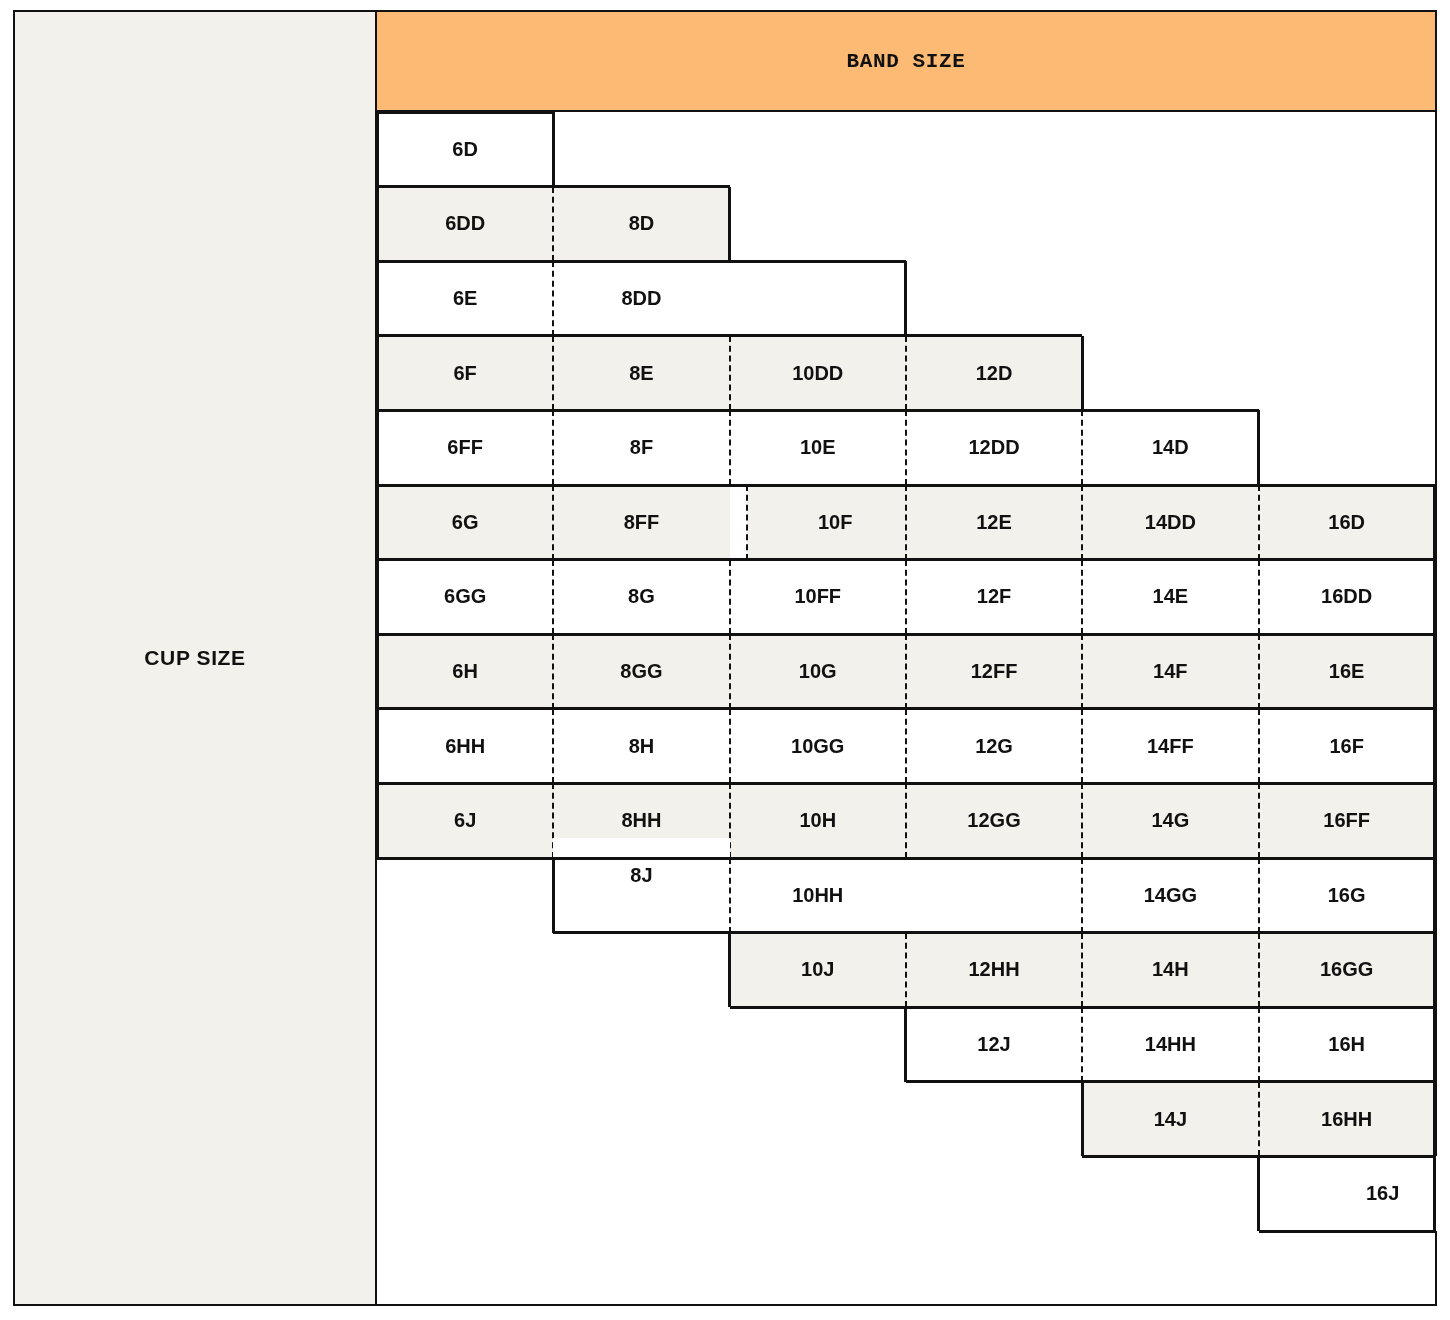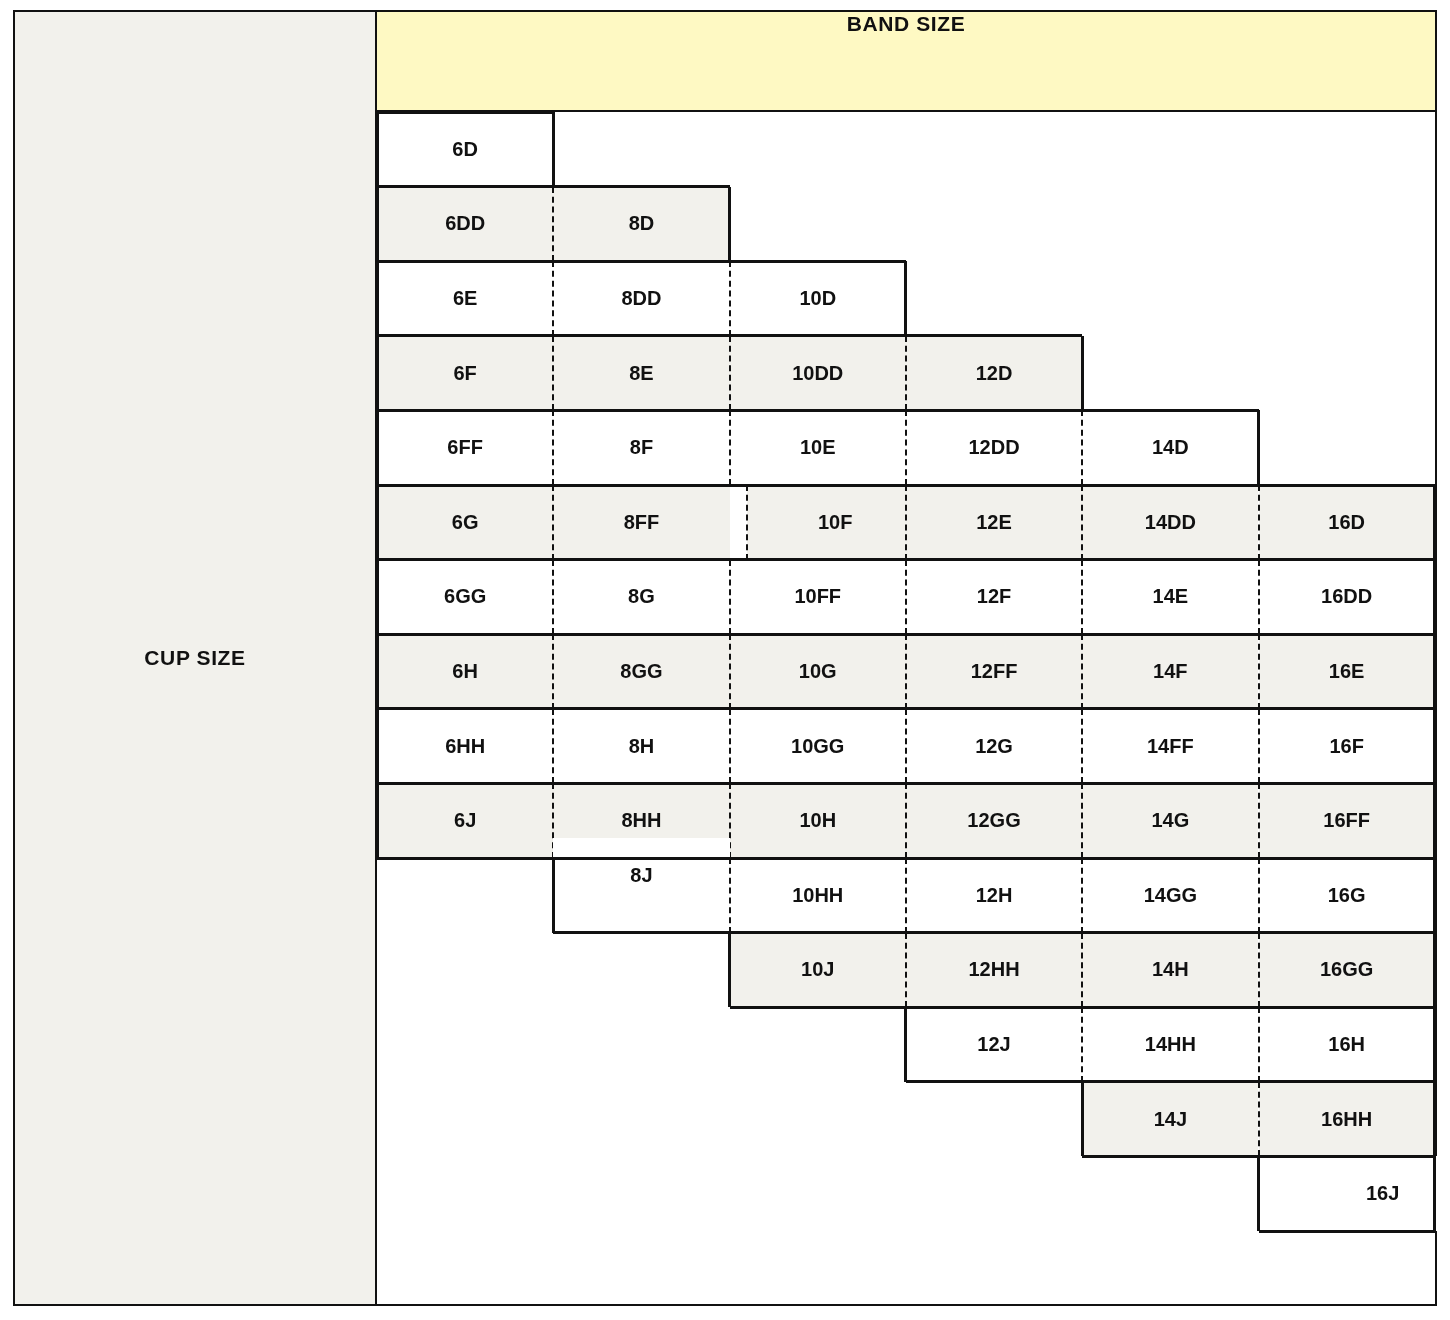--- a/index.html
+++ b/index.html
@@ -53,26 +53,27 @@
     top: 0;
     right: 0;
     bottom: 0;
   }
   #band-header {
     position: absolute;
     left: 0;
     top: 0;
     width: 100%;
     height: 100px;
-    background: #fef9c3;
+    background: #fdba74;
     border-bottom: 2px solid #111111;
     box-sizing: border-box;
     display: flex;
-    align-items: flex-start;
+    align-items: center;
     justify-content: center;
+    font-family: Liberation Mono, monospace;
   }
   #band-header .axis-title {
     font-size: 21px;
     font-weight: bold;
     letter-spacing: 0.6px;
     color: #111111;
   }
 
   
   #grid {
@@ -141,24 +142,20 @@
           <span class="vsep"></span>
           <span>8D</span>
         </div>
         <div class="cell plain" style="left: 0px; top: 149.2px;">
           <span>6E</span>
         </div>
         <div class="cell plain" style="left: 176.3px; top: 149.2px;">
           <span class="vsep"></span>
           <span>8DD</span>
         </div>
-        <div class="cell plain" style="left: 352.6px; top: 149.2px;">
-          <span class="vsep"></span>
-          <span>10D</span>
-        </div>
         <div class="cell shade" style="left: 0px; top: 223.8px; align-items: center;">
           <span>6F</span>
         </div>
         <div class="cell shade" style="left: 176.3px; top: 223.8px;">
           <span class="vsep"></span>
           <span>8E</span>
         </div>
         <div class="cell shade" style="left: 352.6px; top: 223.8px;">
           <span class="vsep"></span>
           <span>10DD</span>
@@ -300,24 +297,20 @@
         <div class="cell shade" style="left: 881.5px; top: 671.4px;">
           <span class="vsep"></span>
           <span>16FF</span>
         </div>
         <div class="cell plain" style="left: 176.3px; top: 726px;">
           <span>8J</span>
         </div>
         <div class="cell plain" style="left: 352.6px; top: 746px;">
           <span class="vsep"></span>
           <span>10HH</span>
-        </div>
-        <div class="cell plain" style="left: 528.9px; top: 746px;">
-          <span class="vsep"></span>
-          <span>12H</span>
         </div>
         <div class="cell plain" style="left: 705.2px; top: 746px;">
           <span class="vsep"></span>
           <span>14GG</span>
         </div>
         <div class="cell plain" style="left: 881.5px; top: 746px;">
           <span class="vsep"></span>
           <span>16G</span>
         </div>
         <div class="cell shade" style="left: 352.6px; top: 820.6px;">

